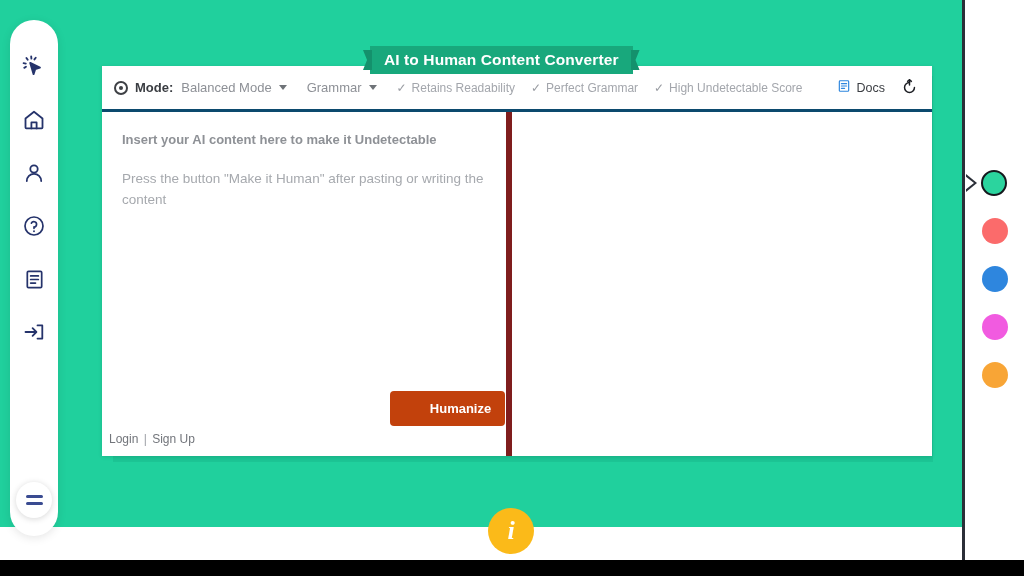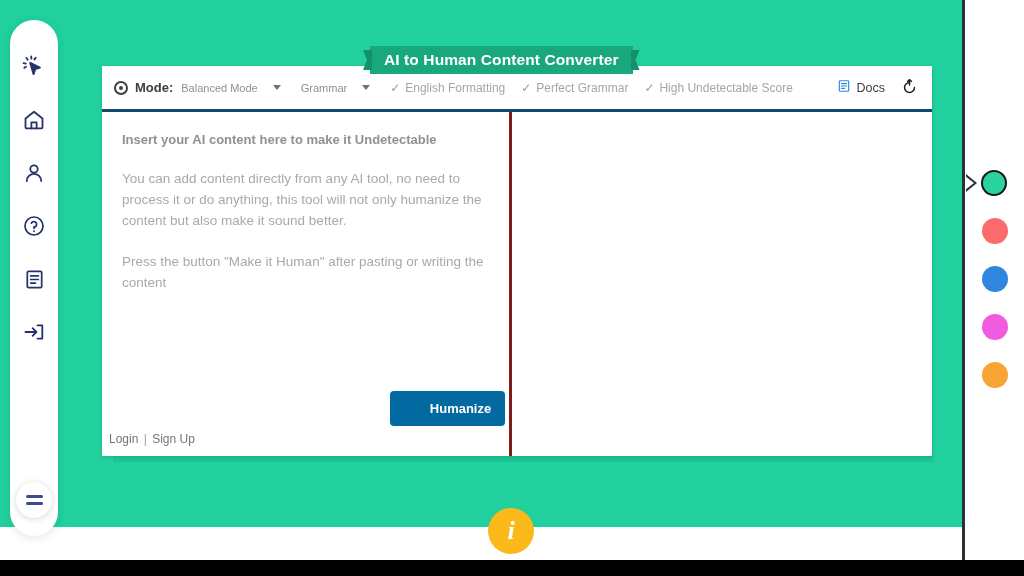--- a/index.html
+++ b/index.html
@@ -189,25 +189,25 @@
     border-radius: 50%;
     background: #3e4045;
   }
   .tb-mode-label {
     font-size: 13px;
     font-weight: bold;
     color: #3a3d42;
     margin-right: 8px;
   }
   .tb-select {
-    font-size: 11px;
+    font-size: 13px;
     color: #8d9096;
     display: flex;
     align-items: center;
-    gap: 15px;
+    gap: 7px;
     cursor: pointer;
     margin-right: 20px;
   }
   .caret {
     width: 0; height: 0;
     border-left: 4px solid transparent;
     border-right: 4px solid transparent;
     border-top: 5px solid #6f7378;
   }
   .tb-feature {
@@ -241,21 +241,21 @@
   }
 
   
   .panes {
     display: flex;
     height: 344px;
   }
   .pane-left {
     width: 410px;
     position: relative;
-    border-right: 3px solid #7f1d1d;
+    border-right: 6px solid #7f1d1d;
     padding: 20px 22px 0 20px;
   }
   .pane-right {
     flex: 1;
     background: #ffffff;
   }
 
   .ph-title {
     font-size: 13px;
     font-weight: bold;
@@ -401,21 +401,21 @@
         <span class="caret"></span>
       </div>
 
       <div class="tb-select">
         <span>Grammar</span>
         <span class="caret"></span>
       </div>
 
       <div class="tb-feature">
         <span class="tb-check">✓</span>
-        <span>English Formatting</span>
+        <span>Retains Readability</span>
       </div>
       <div class="tb-feature">
         <span class="tb-check">✓</span>
         <span>Perfect Grammar</span>
       </div>
       <div class="tb-feature">
         <span class="tb-check">✓</span>
         <span>High Undetectable Score</span>
       </div>
 
@@ -439,24 +439,23 @@
           <path d="M12 1.6 L12 8.4"></path>
           <path d="M9.4 3.3 L12 1.0 L14.6 3.3"></path>
         </svg>
       </div>
     </div>
 
     <div class="panes">
 
       <div class="pane-left">
         <div class="ph-title">Insert your AI content here to make it Undetectable</div>
-        <div class="ph-para">You can add content directly from any AI tool, no need to process it or do anything, this tool will not only humanize the content but also make it sound better.</div>
         <div class="ph-para">Press the button "Make it Human" after pasting or writing the content</div>
 
-        <button class="humanize-btn" style="background: #0369a1; padding-left: 26px;">Humanize</button>
+        <button class="humanize-btn" style="background: #c2410c; padding-left: 26px;">Humanize</button>
 
         <div class="auth-links">
           <span>Login</span>
           <span class="auth-sep">|</span>
           <span>Sign Up</span>
         </div>
       </div>
 
       <div class="pane-right"></div>
     </div>

